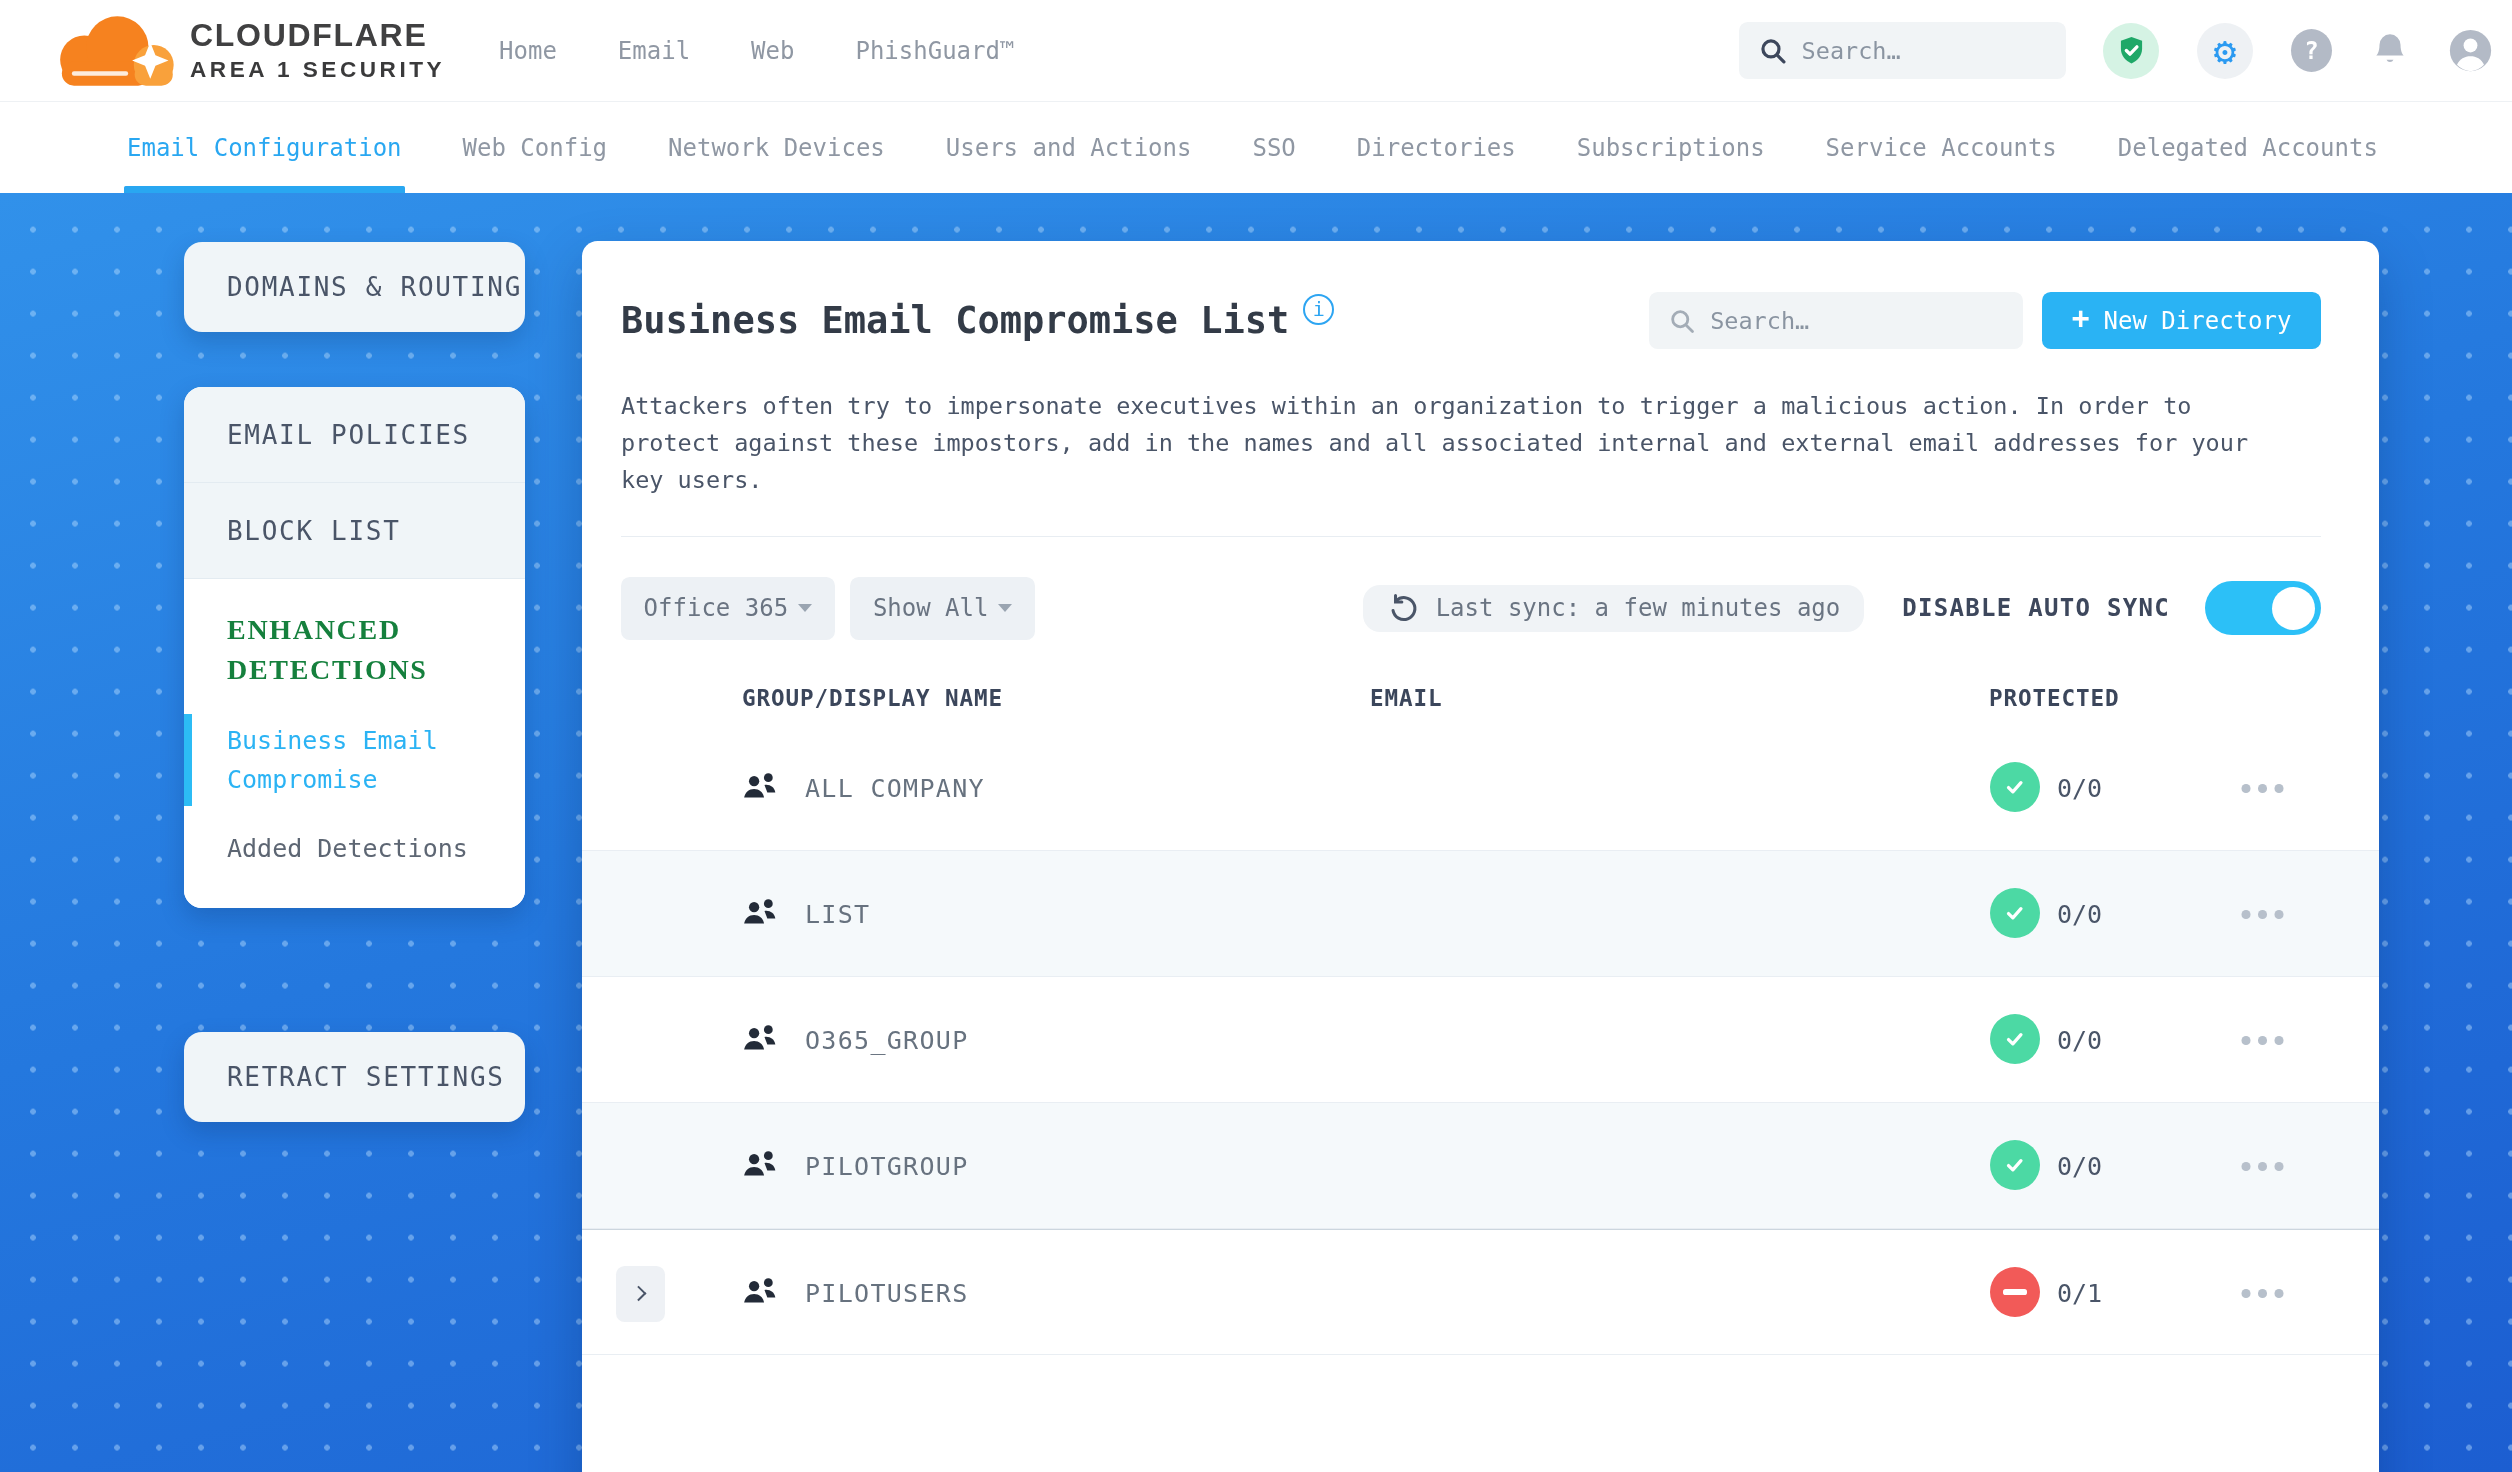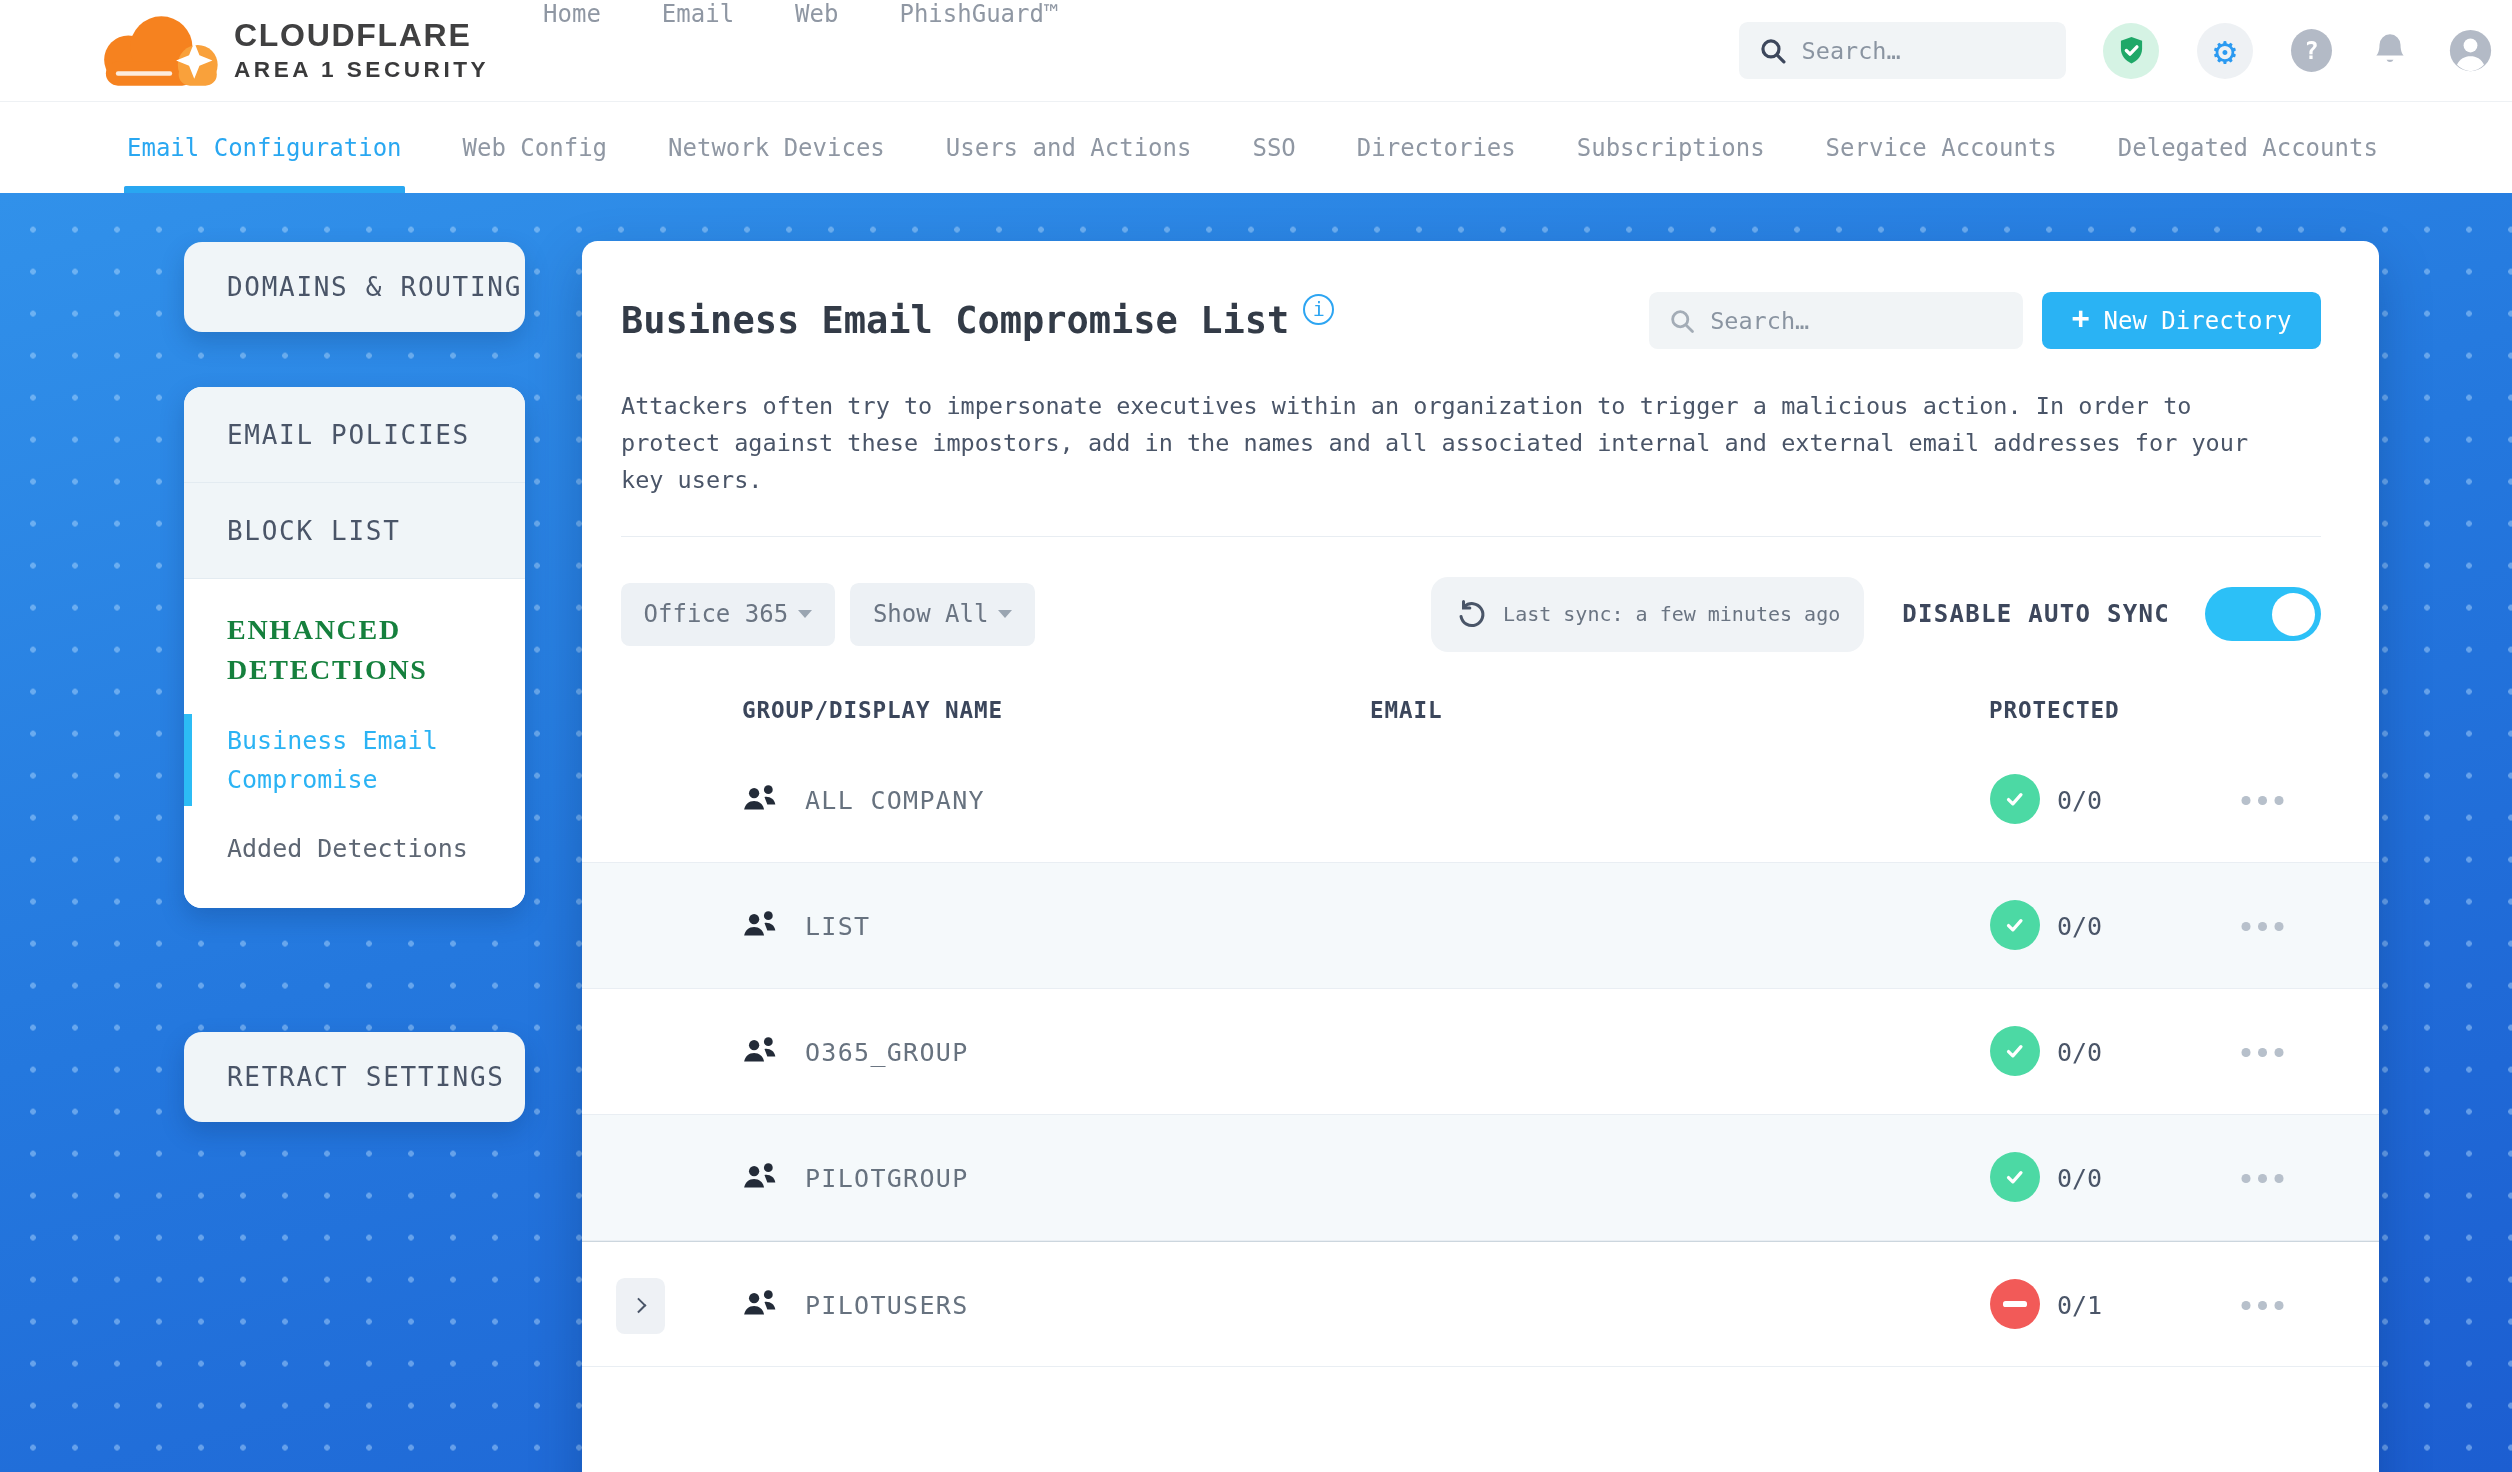--- a/index.html
+++ b/index.html
@@ -1,21 +1,21 @@
 <!DOCTYPE html>
 <html style="font-size:14px"><head>
 <meta charset="utf-8">
 <style>
   * { margin:0; padding:0; box-sizing:border-box; }
   html,body { background:#dfe6ee; }
   body { font-family:"DejaVu Sans Mono","Liberation Mono",monospace; }
   .app { position:relative; width:2512px; height:1473px; overflow:hidden; background:#fff; }
 
   
-  .topbar { height:101px; display:flex; padding:0 19px 0 48px; background:#fff;margin-left:44px; }
+  .topbar { height:101px; display:flex; align-items:center; padding:0 19px 0 48px; background:#fff; }
   .logo { display:flex; align-items:center; gap:12px; }
   .logo-text { display:flex; flex-direction:column; line-height:1; font-family:"Liberation Sans",sans-serif; }
   .brand { font-size:32px; font-weight:bold; color:#404041; letter-spacing:1.7px; }
   .brand-sub { font-size:22.6px; font-weight:bold; color:#3a3a3b; letter-spacing:3.5px; margin-top:7.8px; }
   .main-nav { display:flex; gap:61px; margin-left:54px; }
   .main-nav .nav-item { font-size:24px; color:#8f97a3; cursor:pointer; }
   .top-right { margin-left:auto; display:flex; align-items:center; }
   .searchbox { width:327px; height:57px; background:#f1f4f6; border-radius:8.7px; display:flex; align-items:center; padding:0 19px; gap:14px; }
   .searchbox svg { flex:0 0 auto; }
   .searchbox input { border:none; outline:none; background:transparent; font:23.5px "DejaVu Sans Mono","Liberation Mono",monospace; color:#4a5568; width:100%; }
@@ -68,22 +68,22 @@
     color:#fff; font:24px "DejaVu Sans Mono","Liberation Mono",monospace; display:flex; align-items:center; gap:14px; cursor:pointer; }
   .btn-new .plus { font-size:29.6px; font-weight:bold; line-height:1; margin-top:-2.6px; }
   .desc { margin-top:38px; width:1660px; font-size:23.5px; line-height:37px; color:#4a5568; }
   .divider { margin-top:37px; height:0.9px; background:#e8edf2; }
 
   .filters { margin-top:40px; display:flex; align-items:center; }
   .drop { height:63px; padding:0 22.6px; border-radius:8.7px; background:#edf1f5; color:#6a7482; font-size:24px;
     display:flex; align-items:center; gap:10px; cursor:pointer; }
   .drop + .drop { margin-left:15.6px; }
   .caret { width:0; height:0; border-left:7px solid transparent; border-right:7px solid transparent; border-top:8.7px solid #9aa5b1; }
-  .sync-pill { margin-left:auto; height:75px; padding:0 24px; border-radius:17px; background:#f0f3f6; color:#6a7482;
-    font-size:20px; display:flex; align-items:center; gap:15.6px; cursor:pointer; }
+  .sync-pill { margin-left:auto; height:47px; padding:0 24px; border-radius:17px; background:#f0f3f6; color:#6a7482;
+    font-size:24px; display:flex; align-items:center; gap:15.6px; cursor:pointer; }
   .autosync-label { margin-left:38px; font-size:24px; font-weight:bold; color:#3d475c; letter-spacing:1.3px; }
   .toggle { margin-left:35px; width:116px; height:54px; border-radius:27px; background:#2cc0f7; position:relative; cursor:pointer; }
   .toggle::after { content:""; position:absolute; top:5.2px; right:6px; width:43px; height:43px; border-radius:50%; background:#fff; }
 
   .view-tabs { margin-top:24px; display:flex; }
   .pill { height:52px; border-radius:8.7px; display:flex; align-items:center; font-size:24px; cursor:pointer; }
   .pill-active { background:#29b2f4; color:#fff; font-weight:bold; padding:0 28px; }
   .pill-plain { background:#eef1f5; color:#8a94a1; padding:0 31px; margin-left:16.5px; }
 
   

